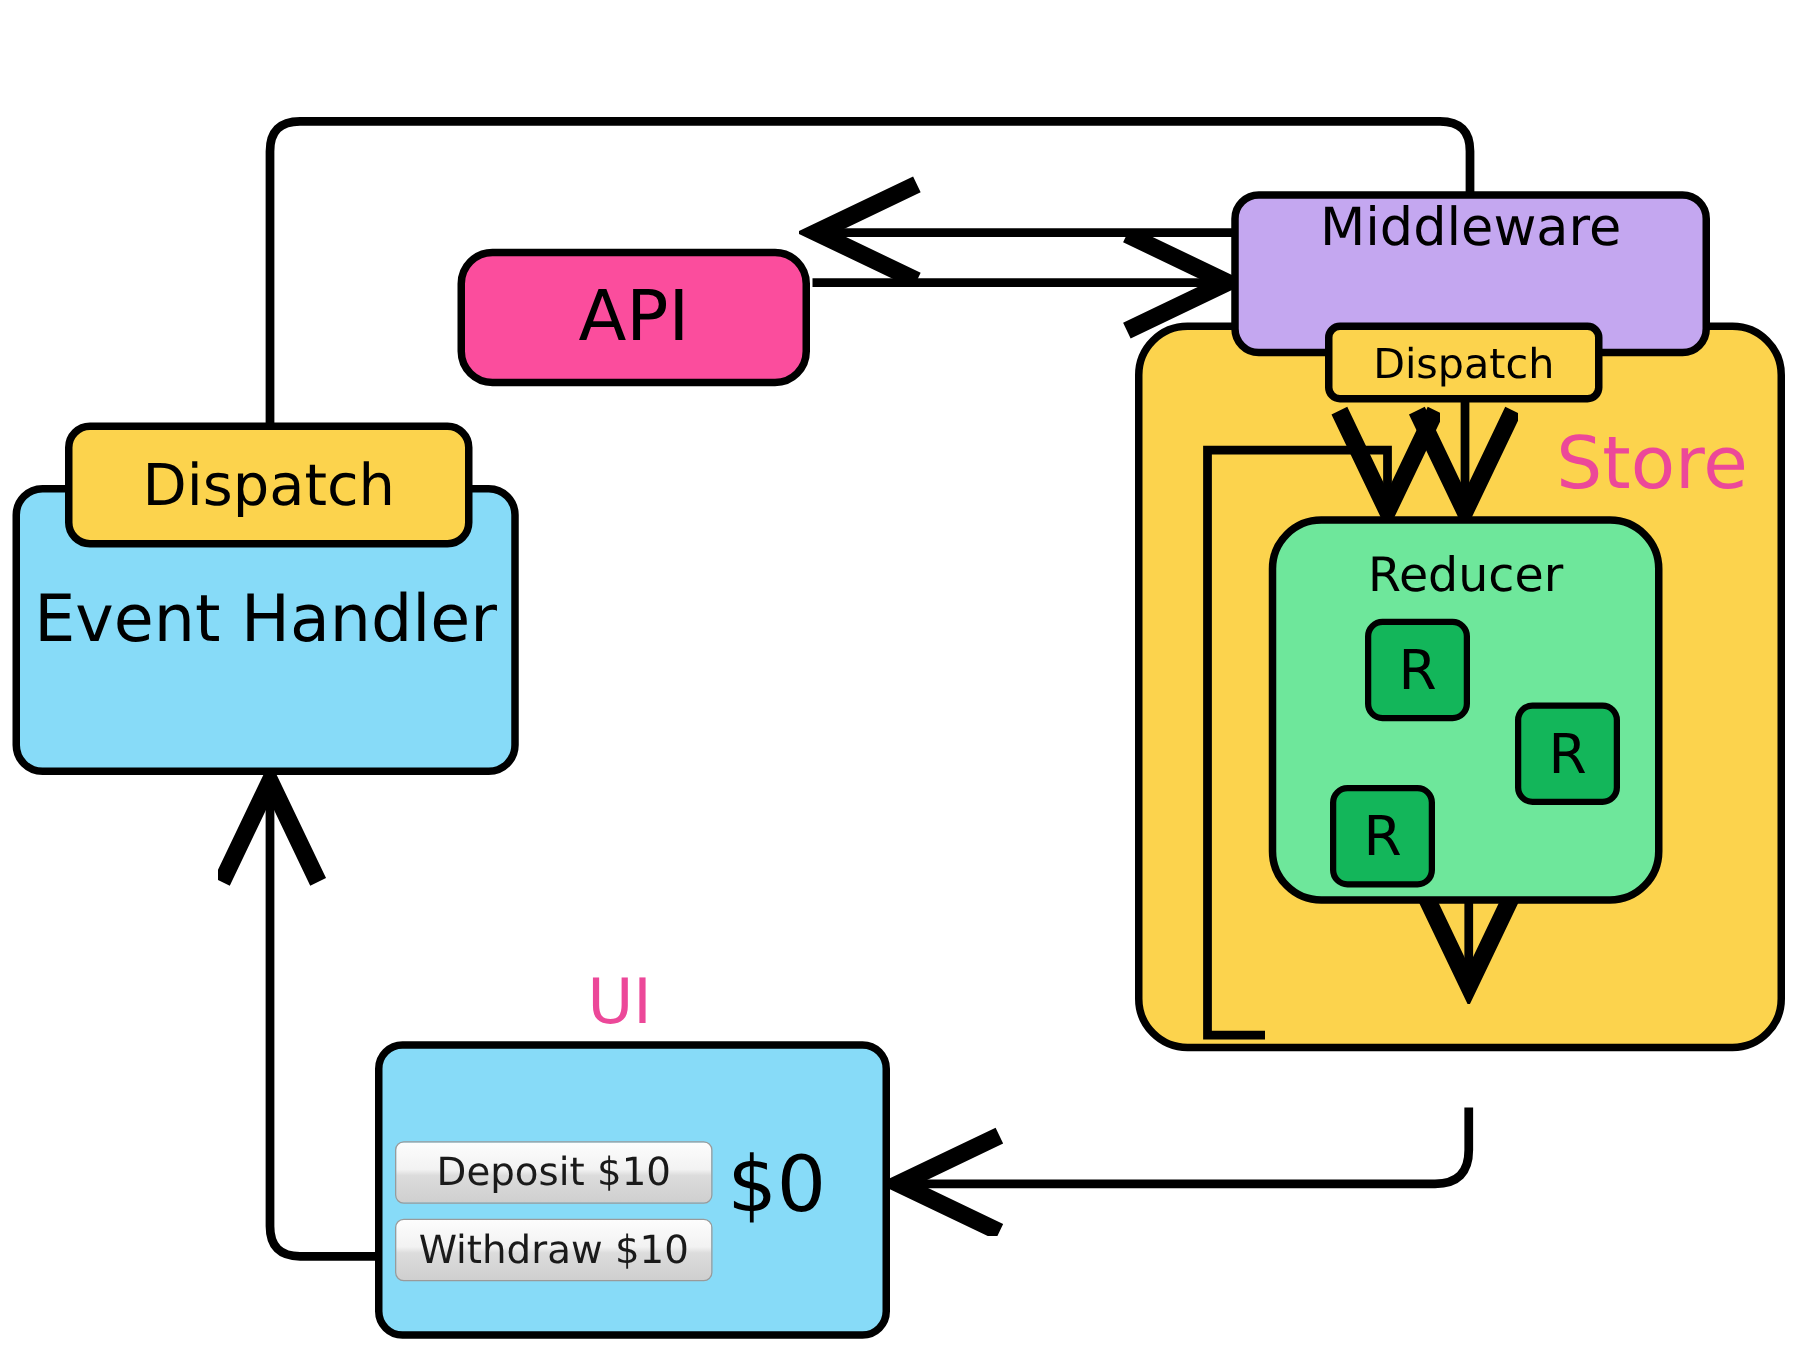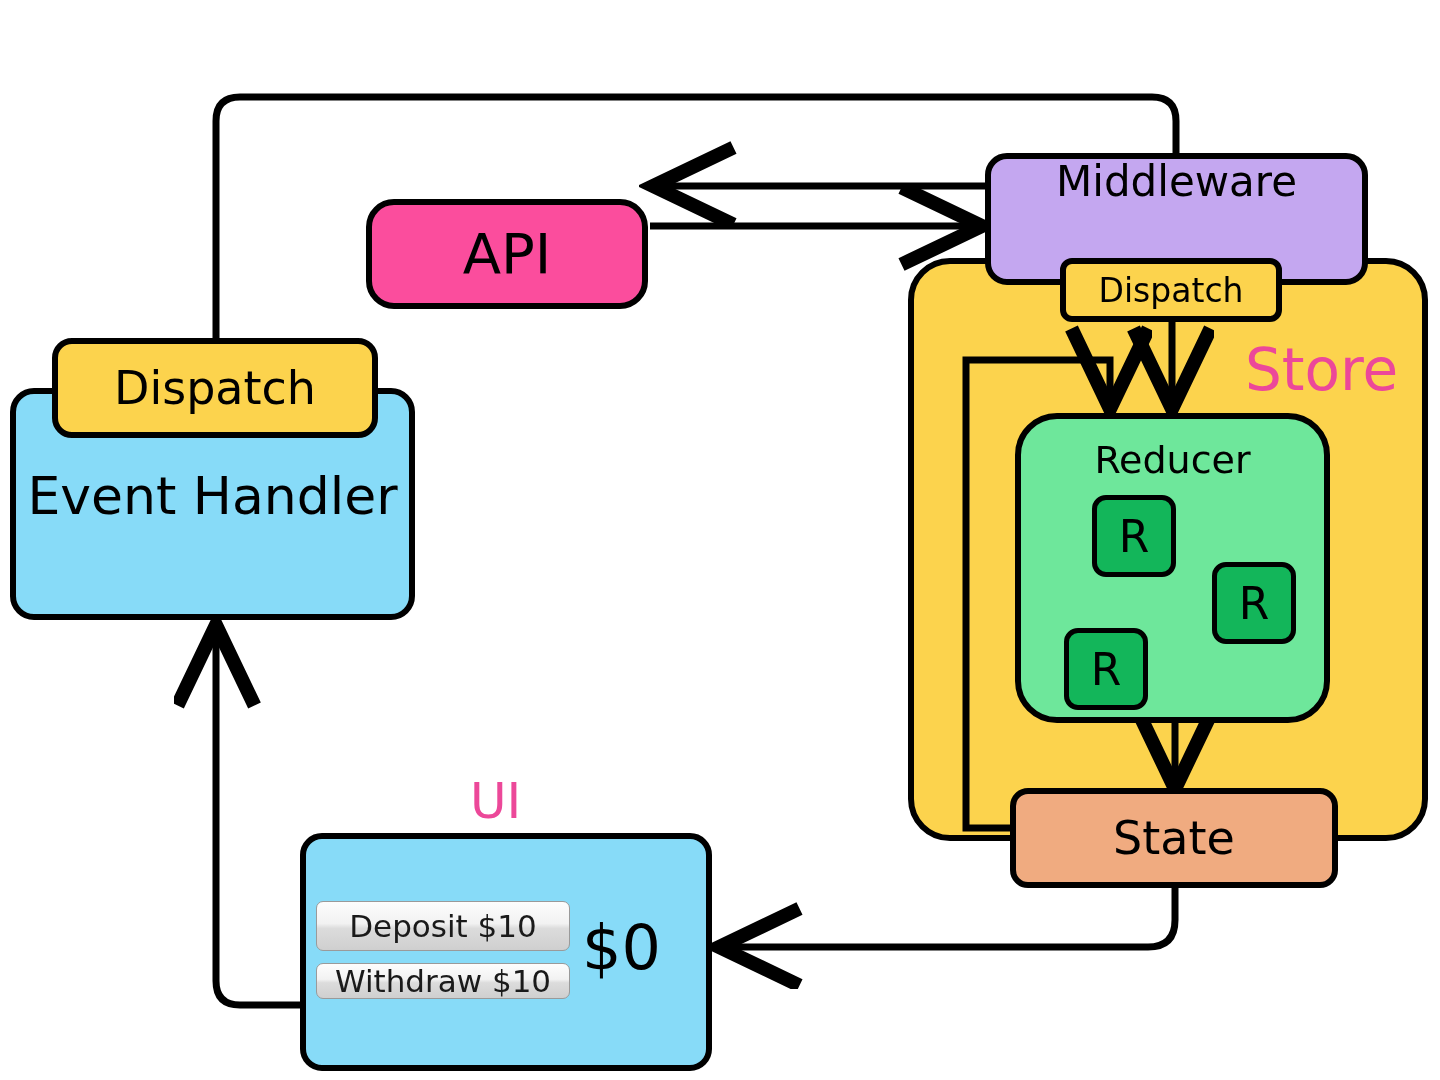--- a/index.html
+++ b/index.html
@@ -137,23 +137,24 @@
     border: 1px solid #9a9a9a;
     border-radius: 7px;
     background: linear-gradient(to bottom, #fdfdfd 0%, #f2f2f2 45%, #dcdcdc 55%, #cfcfcf 100%);
     display: flex;
     align-items: center;
     justify-content: center;
     font-size: 31px;
     color: #1a1a1a;
     z-index: 6;
     white-space: nowrap;
+    margin-top: 12px;
   }
   #btn-deposit  { left: 316px; top: 901px; width: 254px; height: 50px; }
-  #btn-withdraw { left: 316px; top: 963px; width: 254px; height: 36px; }
+  #btn-withdraw { left: 316px; top: 963px; width: 254px; height: 50px; }
   #balance-text {
     position: absolute;
     left: 582px; top: 911px;
     font-size: 62px;
     color: #000;
     z-index: 6;
     white-space: nowrap;
   }
   #edges {
     position: absolute;
@@ -204,21 +205,20 @@
 
   <div class="node" id="middleware-box">Middleware</div>
 
   <div class="node" id="dispatch-store-box">Dispatch</div>
 
   <div class="node" id="reducer-box">Reducer</div>
   <div class="r-chip" id="r-chip-1">R</div>
   <div class="r-chip" id="r-chip-2">R</div>
   <div class="r-chip" id="r-chip-3">R</div>
 
-  <div class="node" id="state-box">State</div>
 
   <div class="node" id="event-handler-box">Event Handler</div>
   <div class="node" id="dispatch-left-box">Dispatch</div>
 
   <div id="ui-label">UI</div>
   <div class="node" id="ui-box"></div>
   <div class="ui-button" id="btn-deposit">Deposit $10</div>
   <div class="ui-button" id="btn-withdraw">Withdraw $10</div>
   <div id="balance-text">$0</div>
 

